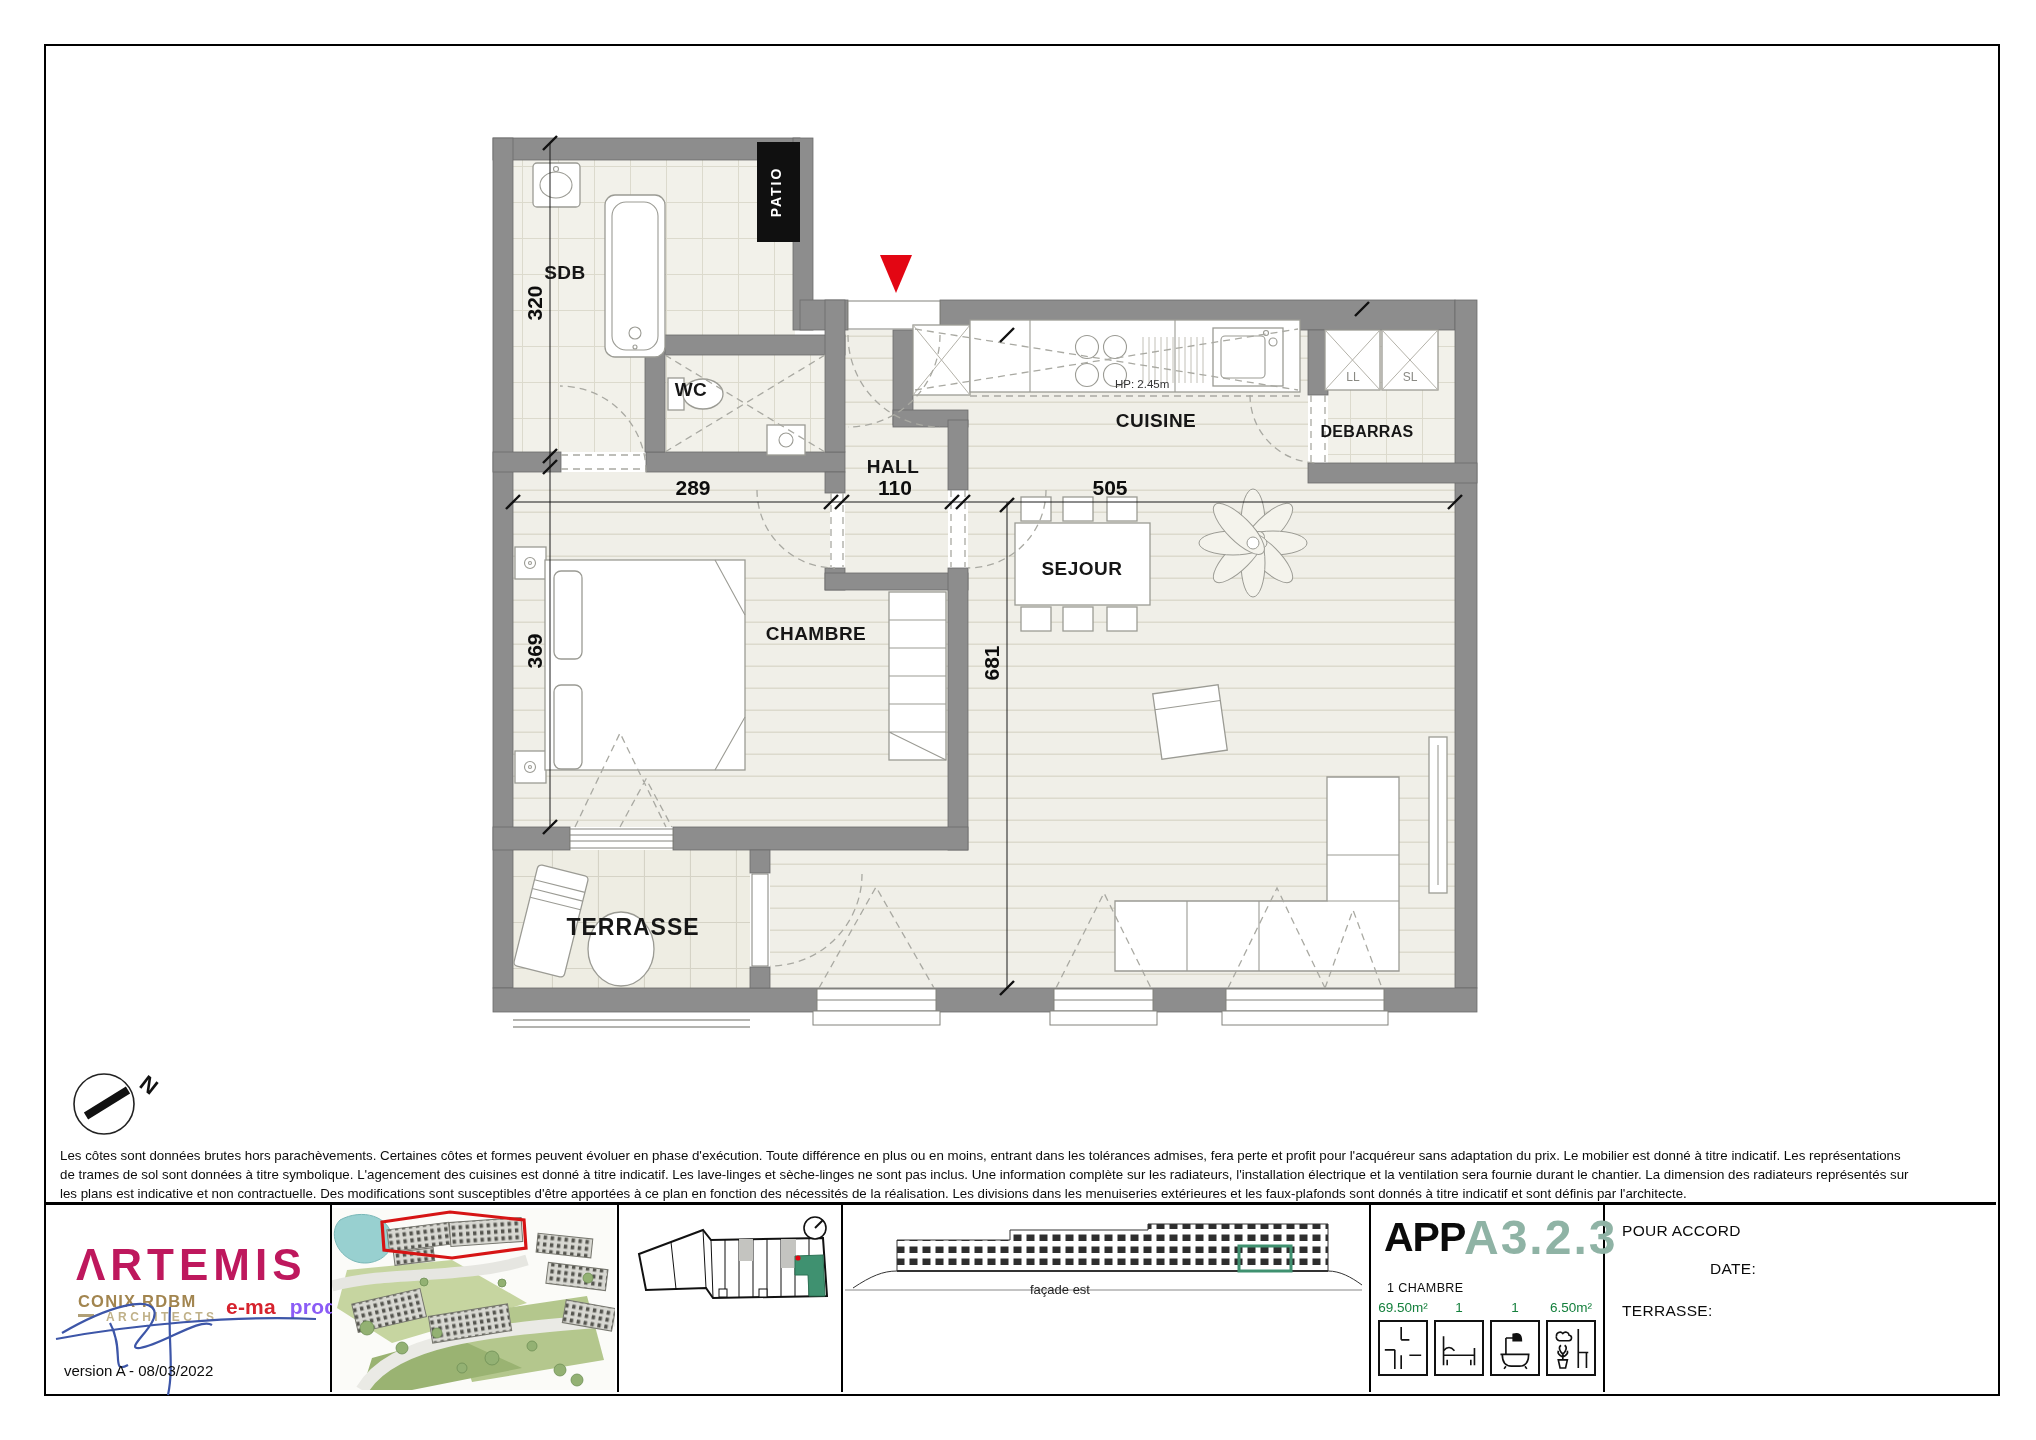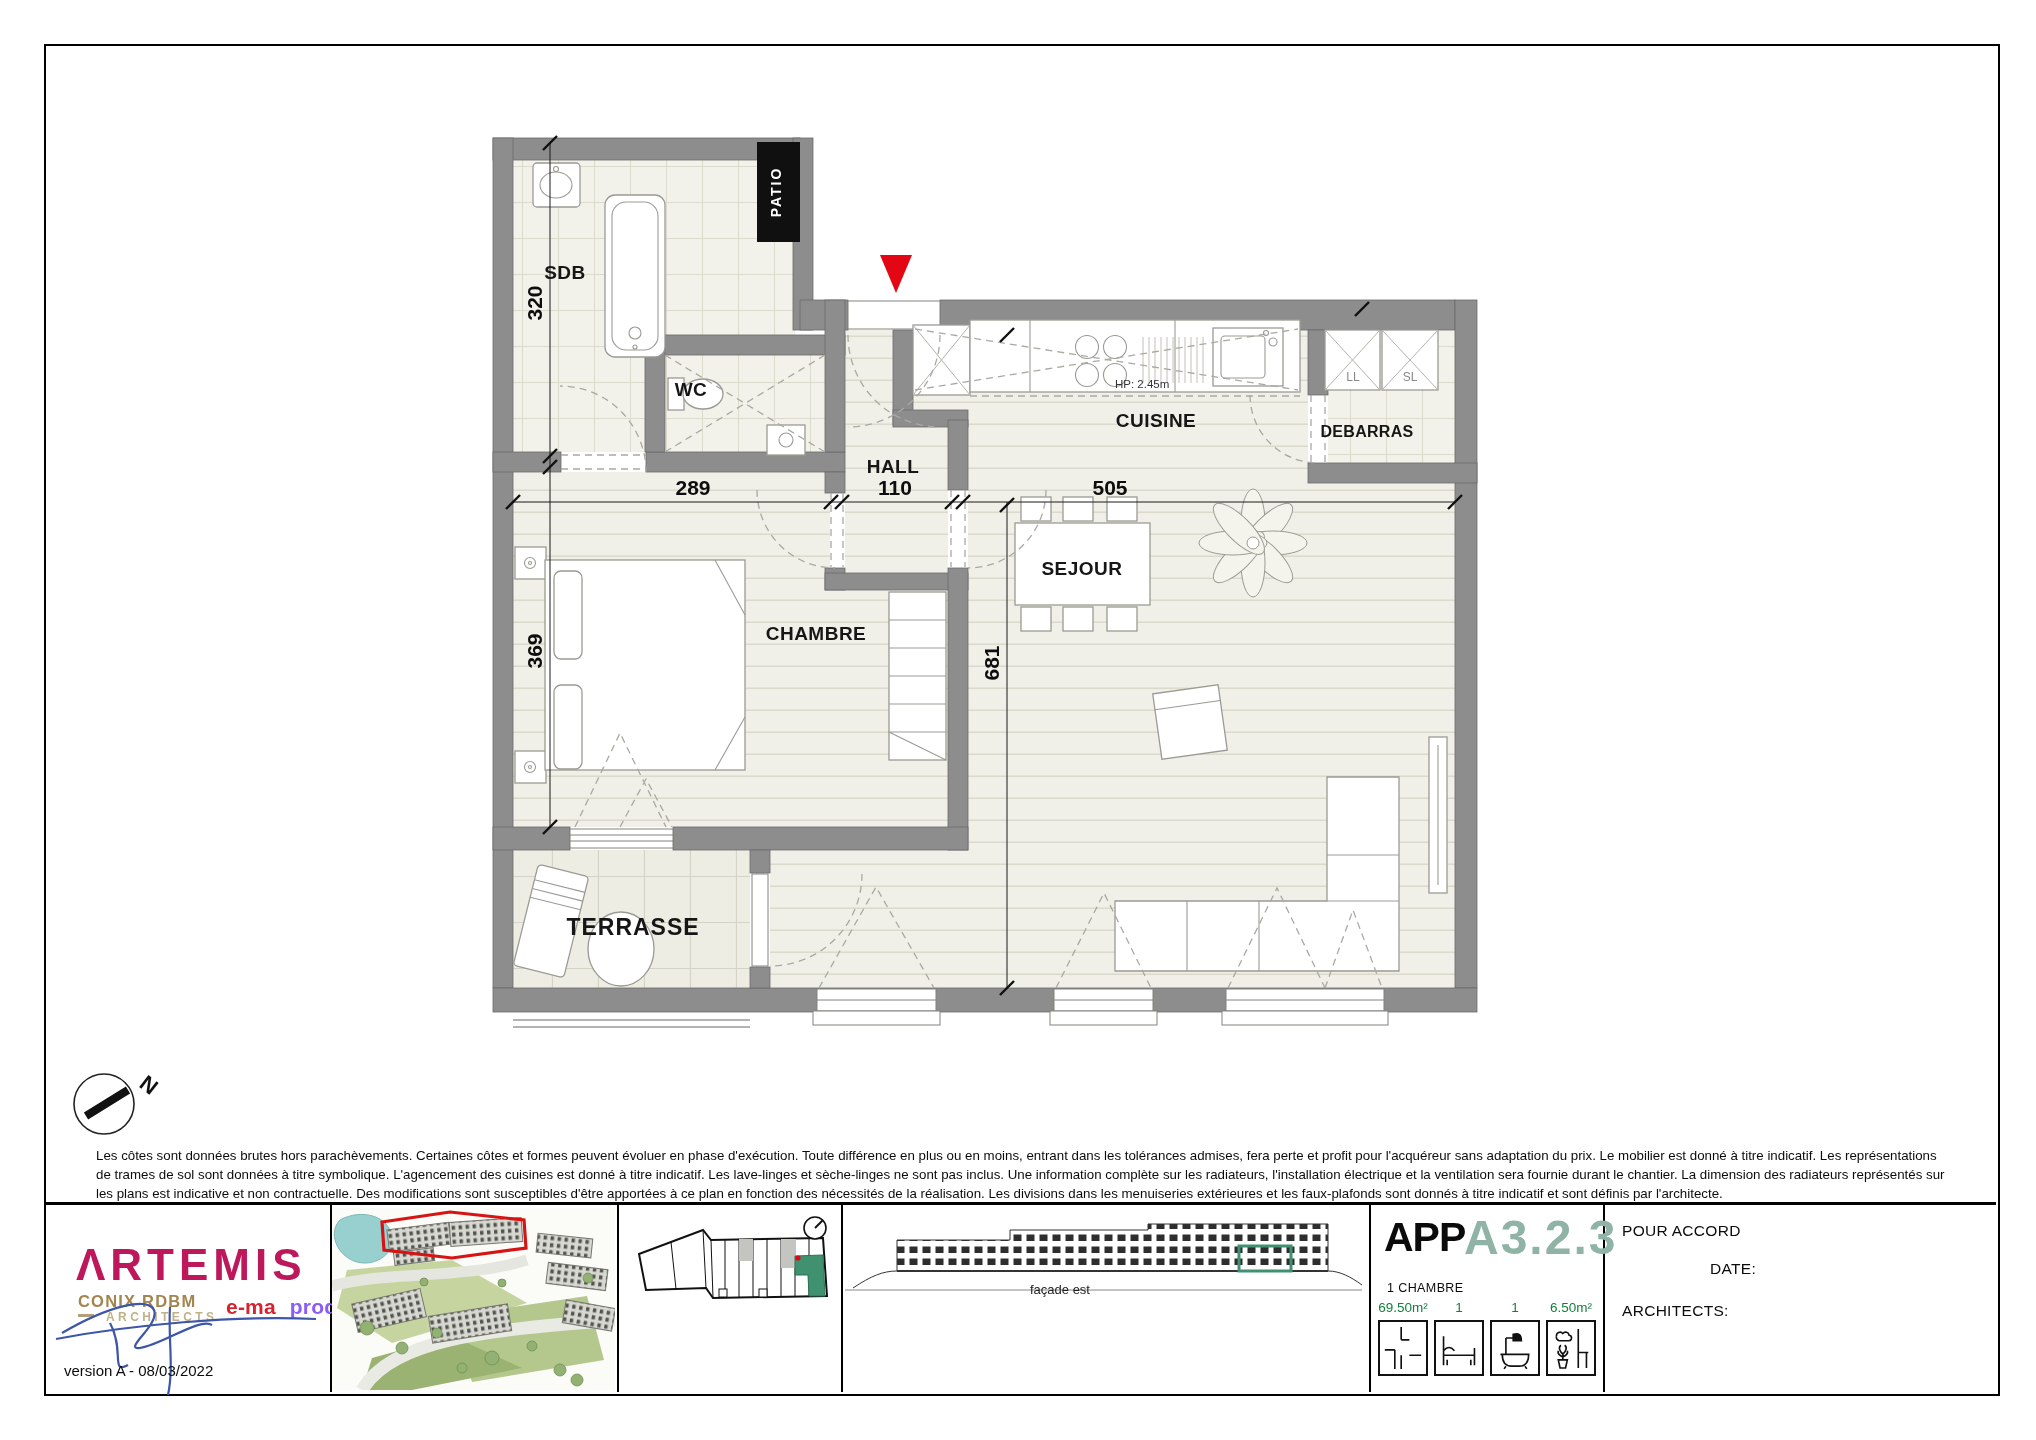--- a/index.html
+++ b/index.html
@@ -15,21 +15,21 @@
   .thinx{fill:none;stroke:#b4b2a9;stroke-width:1;}
   .dim{stroke:#1a1a1a;stroke-width:1;fill:none;}
   .tick{stroke:#111;stroke-width:2.4;fill:none;}
   .rlab{font:700 19px "Liberation Sans",sans-serif;fill:#161616;letter-spacing:.5px;text-anchor:middle;}
   .rlab-s{font:700 16px "Liberation Sans",sans-serif;fill:#161616;letter-spacing:.3px;text-anchor:middle;}
   .dlab{font:700 21px "Liberation Sans",sans-serif;fill:#0d0d0d;text-anchor:middle;}
   .alab{font:400 11.5px "Liberation Sans",sans-serif;fill:#333;}
   .glab{font:400 12px "Liberation Sans",sans-serif;fill:#8a8a84;text-anchor:middle;}
   .win{fill:#fff;stroke:#82827c;stroke-width:1;}
   
-  .disclaimer{left:60px;top:1146px;width:1930px;font-size:13.3px;line-height:19px;white-space:nowrap;color:#0c0c0c;margin-left:36px;}
+  .disclaimer{left:60px;top:1146px;width:1930px;font-size:13.3px;line-height:19px;white-space:nowrap;color:#0c0c0c;}
   .footer-rule{left:44px;top:1202px;width:1952px;height:3px;background:#000;}
   .vdiv{top:1205px;height:187px;width:2px;background:#000;}
   
   .logo-artemis{left:76px;top:1240px;font-size:44px;font-weight:700;letter-spacing:5px;color:#be185d;}
   .conix{left:78px;top:1292px;font-size:16.5px;font-weight:800;letter-spacing:1.2px;color:#a2854f;}
   .conix-dash{left:78px;top:1314px;width:16px;height:3px;background:#b1a077;}
   .conix-sub{left:106px;top:1310px;font-size:12px;font-weight:600;letter-spacing:3.4px;color:#c0b189;}
   .emaprod{left:226px;top:1294px;font-size:21px;font-weight:800;letter-spacing:.2px;}
   .emaprod .red{color:#d6232e;} .emaprod .dark{color:#8b5cf6;margin-left:14px;}
   .emaprod .dot{display:inline-block;width:6px;height:6px;border-radius:50%;background:#d6232e;vertical-align:14px;margin-left:1px;}
@@ -423,15 +423,15 @@
           <path d="M13 30 V38 M13 32 C9 28 8 24 11 22 M13 32 C17 28 18 24 15 22 M13 35 C9 33 7 31 8 28 M13 35 C17 33 19 31 18 28"></path>
           <path d="M8 38 H18 L16 47 H10 Z"></path>
           <path d="M30 4 V47 M30 30 H41 M39 30 V47"></path>
         </svg>
       </span>
     </div>
   </div>
 
   <div class="abs accord" style="left:1622px;top:1222px">POUR ACCORD</div>
   <div class="abs accord" style="left:1710px;top:1260px">DATE:</div>
-  <div class="abs accord" style="left:1622px;top:1302px">ARCHITECTS:</div>
+  <div class="abs accord" style="left:1622px;top:1302px">TERRASSE:</div>
 
 </div>
 
 </body></html>

